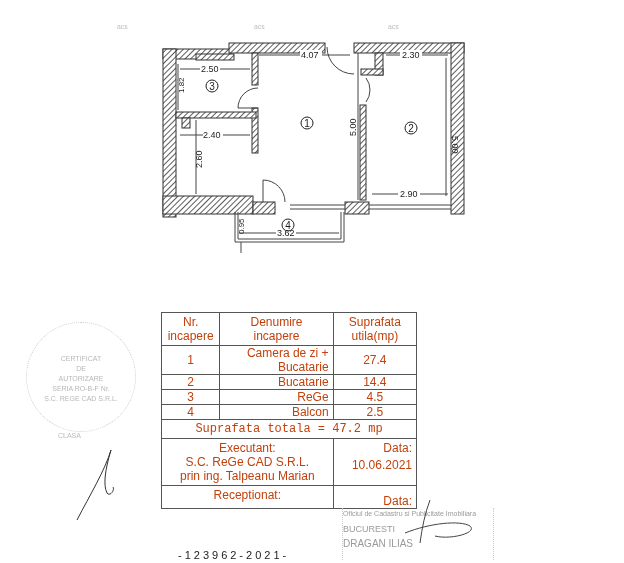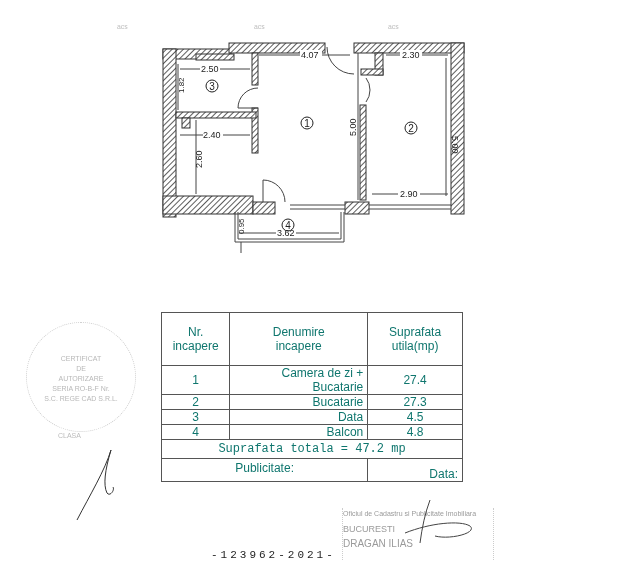--- a/index.html
+++ b/index.html
@@ -1,26 +1,26 @@
 <!DOCTYPE html>
 <html><head>
 <meta charset="utf-8">
 <style>
   html,body{margin:0;padding:0;background:#ffffff;}
   body{width:624px;height:563px;position:relative;overflow:hidden;font-family:"Liberation Sans",sans-serif;color:#1a1a1a;}
   .abs{position:absolute;}
   .mark{position:absolute;font-size:10px;color:#bdbdbd;}
   #plan{position:absolute;left:0;top:0;}
-  .tbl{position:absolute;left:161px;top:312px;width:302px;border-collapse:collapse;font-size:12px;color:#0f766e;}
+  .tbl{position:absolute;left:161px;top:312px;width:256px;border-collapse:collapse;font-size:12px;color:#c2410c;}
   .tbl td{border:1px solid #555;padding:0 4px;line-height:14px;}
   .c{text-align:center;}
   .l{text-align:right;}
   .stamp-left{position:absolute;left:26px;top:322px;width:108px;height:108px;border-radius:50%;border:1px dotted #cfcfcf;}
   .stamp-text{position:absolute;font-size:7px;color:#b8b8b8;text-align:center;width:100%;}
-  .reg{position:absolute;left:178px;top:549px;font-family:Liberation Mono, monospace;font-size:11px;letter-spacing:3px;color:#222;margin-left:33px;}
+  .reg{position:absolute;left:178px;top:549px;font-family:Liberation Sans, sans-serif;font-size:11px;letter-spacing:3px;color:#222;}
   .stamp-right{position:absolute;left:342px;top:508px;width:150px;height:52px;border-left:1px dotted #ccc;border-right:1px dotted #ccc;}
   .sr-line{position:absolute;width:100%;text-align:left;font-family:Liberation Sans, sans-serif;color:#9a9a9a;}
 </style>
 </head>
 <body>
 
 <span class="mark" style="left:117px;top:22px;">ᵃᶜˢ</span>
 <span class="mark" style="left:254px;top:22px;">ᵃᶜˢ</span>
 <span class="mark" style="left:388px;top:22px;">ᵃᶜˢ</span>
 
@@ -142,50 +142,61 @@
   <tbody>
       <tr>
     <td class="c" style="padding:2px 0;">
           <div>Nr.</div>
           <div>incapere</div>
         </td>
     <td class="c" style="padding:2px 16px;">
           <div>Denumire</div>
           <div>incapere</div>
         </td>
-    <td class="c" style="padding:12px 0;">
+    <td class="c" style="padding:2px 0;">
           <div>Suprafata</div>
           <div>utila(mp)</div>
         </td>
   </tr>
   <tr>
     <td class="c">1</td>
     <td class="l">Camera de zi + Bucatarie</td>
     <td class="c">27.4</td>
   </tr>
   <tr>
     <td class="c">2</td>
     <td class="l">Bucatarie</td>
-    <td class="c">27.3</td>
+    <td class="c">14.4</td>
   </tr>
   <tr>
     <td class="c">3</td>
-    <td class="l">Data</td>
+    <td class="l">ReGe</td>
     <td class="c">4.5</td>
   </tr>
   <tr>
     <td class="c">4</td>
     <td class="l">Balcon</td>
-    <td class="c">4.8</td>
+    <td class="c">2.5</td>
   </tr>
   <tr>
     <td colspan="3" class="c" style="padding:2px 0;font-family:Liberation Mono, monospace;">Suprafata totala = 47.2 mp</td>
   </tr>
   <tr>
-    <td colspan="2" class="c" style="padding:2px 0 6px;vertical-align:top;">Publicitate:</td>
+    <td colspan="2" class="c" style="padding:2px 0;">
+      <div>Executant:</div>
+      <div>S.C. ReGe CAD S.R.L.</div>
+      <div>prin ing. Talpeanu Marian</div>
+    </td>
+    <td class="l" style="vertical-align:top;padding:2px 4px;">
+      <div>Data:</div>
+      <div style="margin-top:3px;">10.06.2021</div>
+    </td>
+  </tr>
+  <tr>
+    <td colspan="2" class="c" style="padding:2px 0 6px;vertical-align:top;">Receptionat:</td>
     <td class="l" style="vertical-align:bottom;padding:4px 4px 0;">Data:</td>
   </tr>
 </tbody>
   </table>
 
 <div class="stamp-right">
   <div class="sr-line" style="top:2px;font-size:7px;">Oficiul de Cadastru si Publicitate Imobiliara</div>
   <div class="sr-line" style="top:16px;font-size:9px;">BUCURESTI</div>
   <div class="sr-line" style="top:30px;font-size:10px;">DRAGAN ILIAS</div>
 </div>

